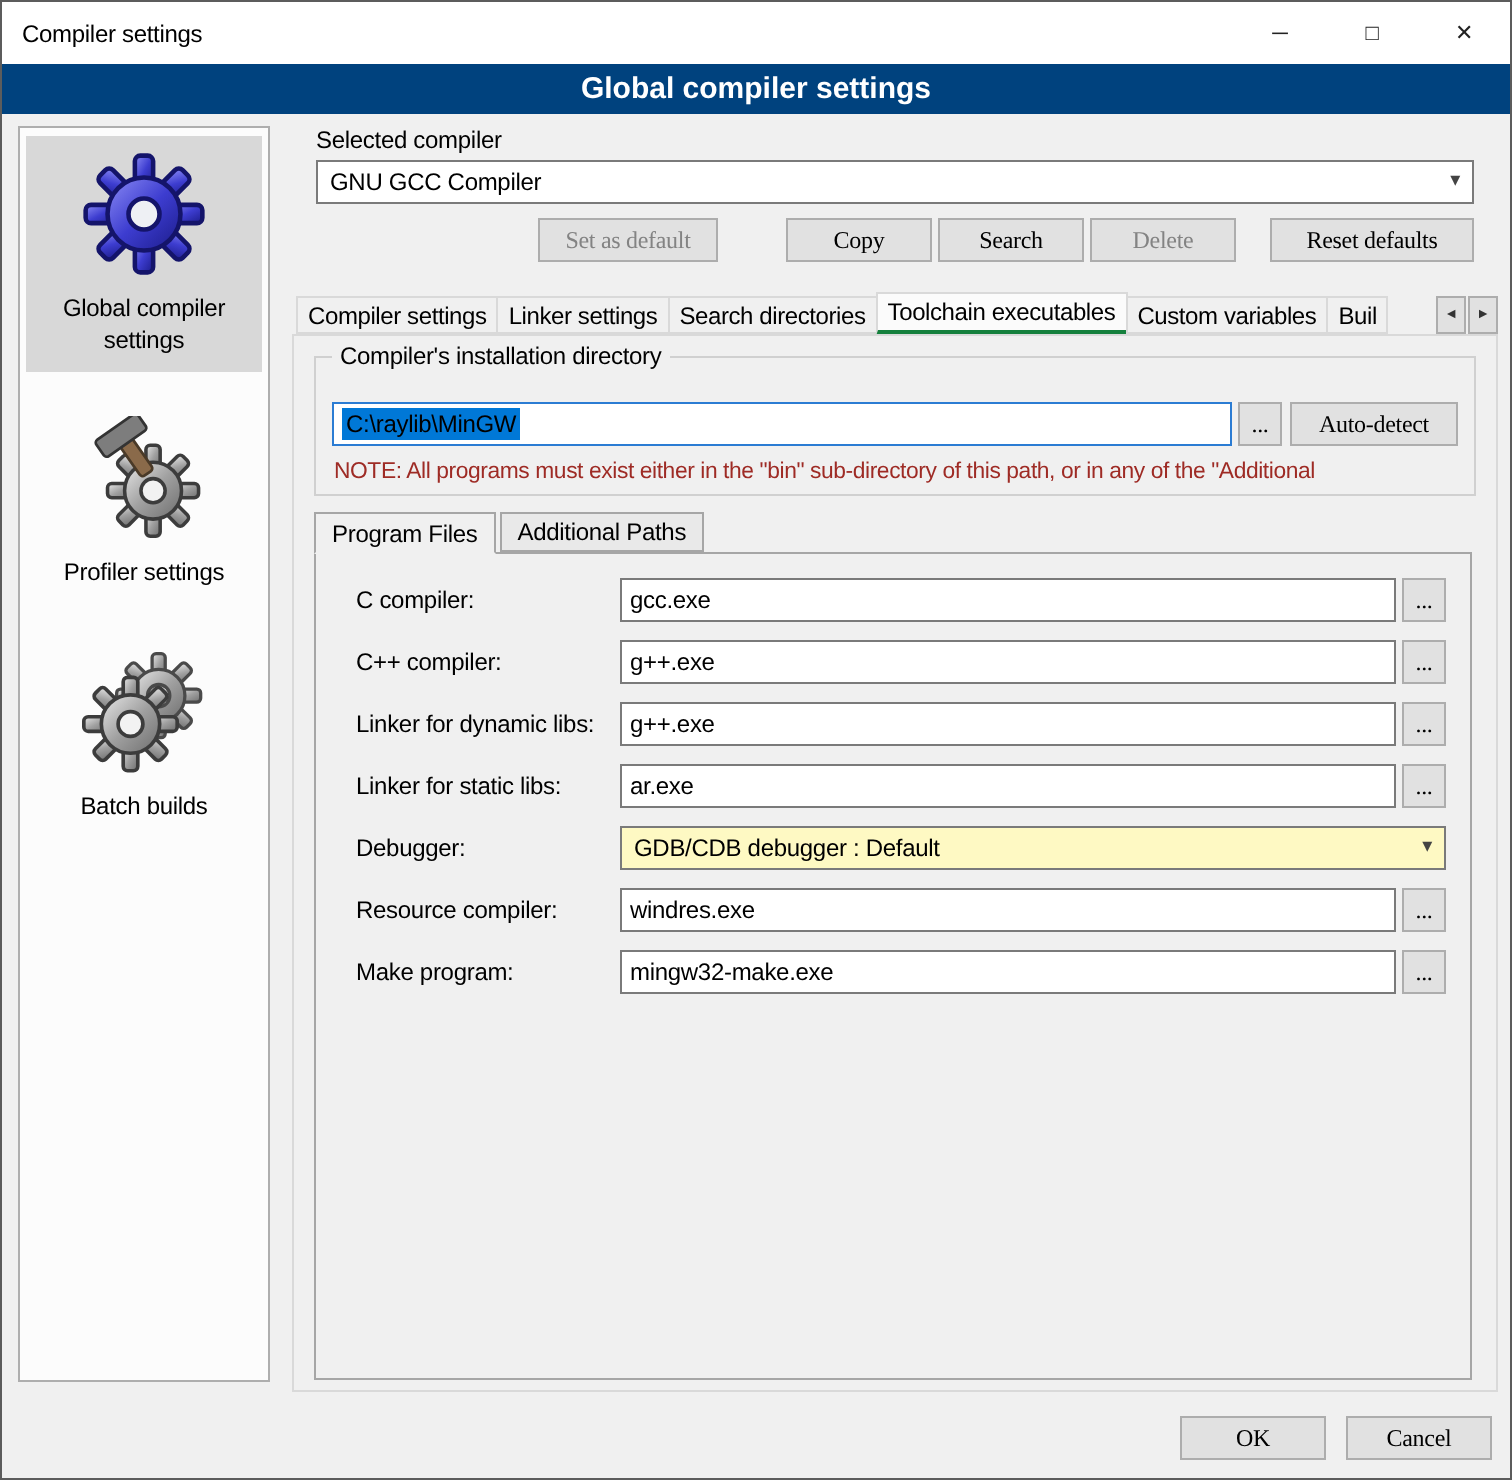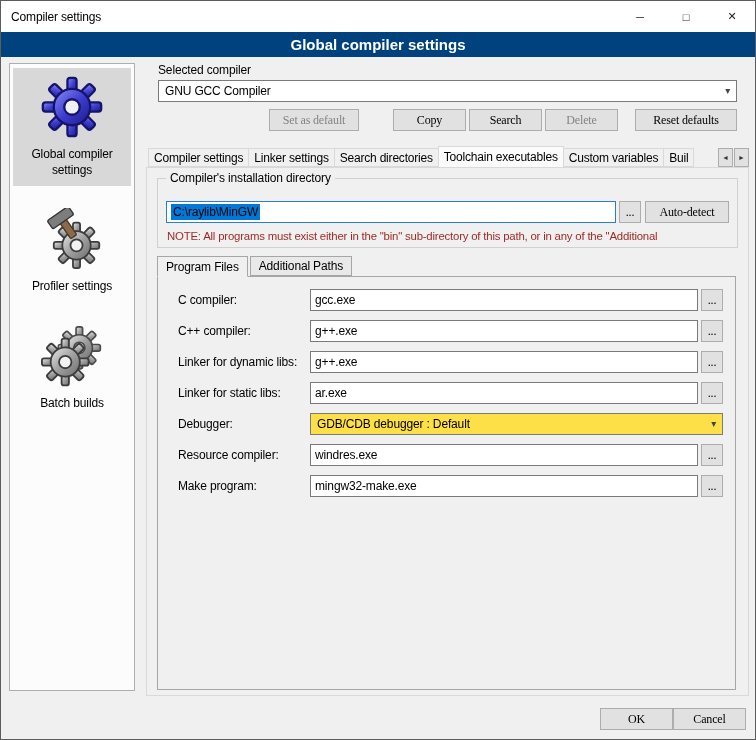--- a/index.html
+++ b/index.html
@@ -35,21 +35,21 @@
   #btn-default{width:90px}
   #btn-copy{width:73px;margin-left:34px}
   #btn-rename{width:73px;margin-left:3px}
   #btn-delete{width:73px;margin-left:3px}
   #btn-reset{width:102px;margin-left:17px}
 
   
   .tabstrip{display:flex;align-items:flex-end;margin:14px 0 0 2px;height:22px;position:relative;z-index:2}
   .tabs-scroller{flex:1;display:flex;align-items:flex-end;overflow:hidden;white-space:nowrap}
   .tab{height:19px;padding:0 5px;display:flex;align-items:center;background:#f0f0f0;border:1px solid #d9d9d9;margin-right:-1px;white-space:nowrap;letter-spacing:-0.2px;cursor:default;flex:none}
-  .tab.active{height:22px;background:#fbfbfb;border-bottom:1px solid #15803d;margin-bottom:-1px}
+  .tab.active{height:22px;background:#fbfbfb;border-bottom:3px solid #15803d;margin-bottom:-1px}
   .tscroll{width:15px;height:19px;border:1px solid #adadad;background:#e1e1e1;display:flex;align-items:center;justify-content:center;font-size:7px;color:#333;flex:none;margin-left:1px}
 
   
   .page{flex:1;border:1px solid #d9d9d9;background:#f0f0f0;display:flex;flex-direction:column;overflow:hidden}
   .groupbox{margin:10px 10px 0;border:1px solid #d0d0d0;position:relative;height:70px;padding-top:20px}
   .groupbox-label{position:absolute;top:-8px;left:8px;background:#f0f0f0;padding:0 4px}
   .dir-row{display:flex;align-items:center;margin:2px 8px 0}
   .textbox{flex:1;height:22px;background:#fff;border:1px solid #2b7cd3;display:flex;align-items:center;padding-left:4px;overflow:hidden;cursor:text}
   .textbox .seltext{background:var(--selection,#0078d7);color:#000000;padding:1px 2px;white-space:nowrap}
   .browse{width:22px;flex:none;margin-left:3px}
@@ -58,25 +58,25 @@
 
   
   .subtabs{display:flex;align-items:flex-end;margin:8px 0 0 10px;position:relative;z-index:2}
   .subtab{height:20px;padding:0 8px;display:flex;align-items:center;background:#e9e9e9;border:1px solid #a6a6a6;margin-right:2px;cursor:default;white-space:nowrap}
   .subtab.active{background:#f0f0f0;height:21px;border-bottom:1px solid #f0f0f0;margin-bottom:-1px}
   .innerpanel{flex:1;margin:0 12px 5px 10px;border:1px solid #a6a6a6;background:#f0f0f0;padding-top:3px;overflow:hidden}
 
   .frow{display:flex;align-items:center;margin:9px 12px 0 20px;height:22px}
   .flabel{flex:0 0 132px;white-space:nowrap}
   .finput{flex:1;height:22px;border:1px solid #7a7a7a;background:#fff;font-family:inherit;font-size:12px;letter-spacing:-0.15px;padding:0 4px;min-width:0}
-  .fcombo{flex:1;height:22px;border:1px solid #7a7a7a;background:#fde047;display:flex;align-items:center;padding:0 20px 0 6px;position:relative;cursor:default}
+  .fcombo{flex:1;height:22px;border:1px solid #7a7a7a;background:#fef9c3;display:flex;align-items:center;padding:0 20px 0 6px;position:relative;cursor:default}
   .fcombo .arrow{position:absolute;right:6px;top:5px;color:#444;font-size:10px;line-height:1}
 
   
-  .footer{position:absolute;right:9px;bottom:9px;display:flex;gap:0}
+  .footer{position:absolute;right:9px;bottom:9px;display:flex;gap:10px}
   .footer .btn{width:73px}
 </style>
 </head>
 <body>
 
 <svg width="0" height="0" style="position:absolute" aria-hidden="true">
   <defs>
     <g id="gear-shape">
       <rect x="27" y="0" width="10" height="18" rx="3"></rect>
       <rect x="27" y="46" width="10" height="18" rx="3"></rect>

